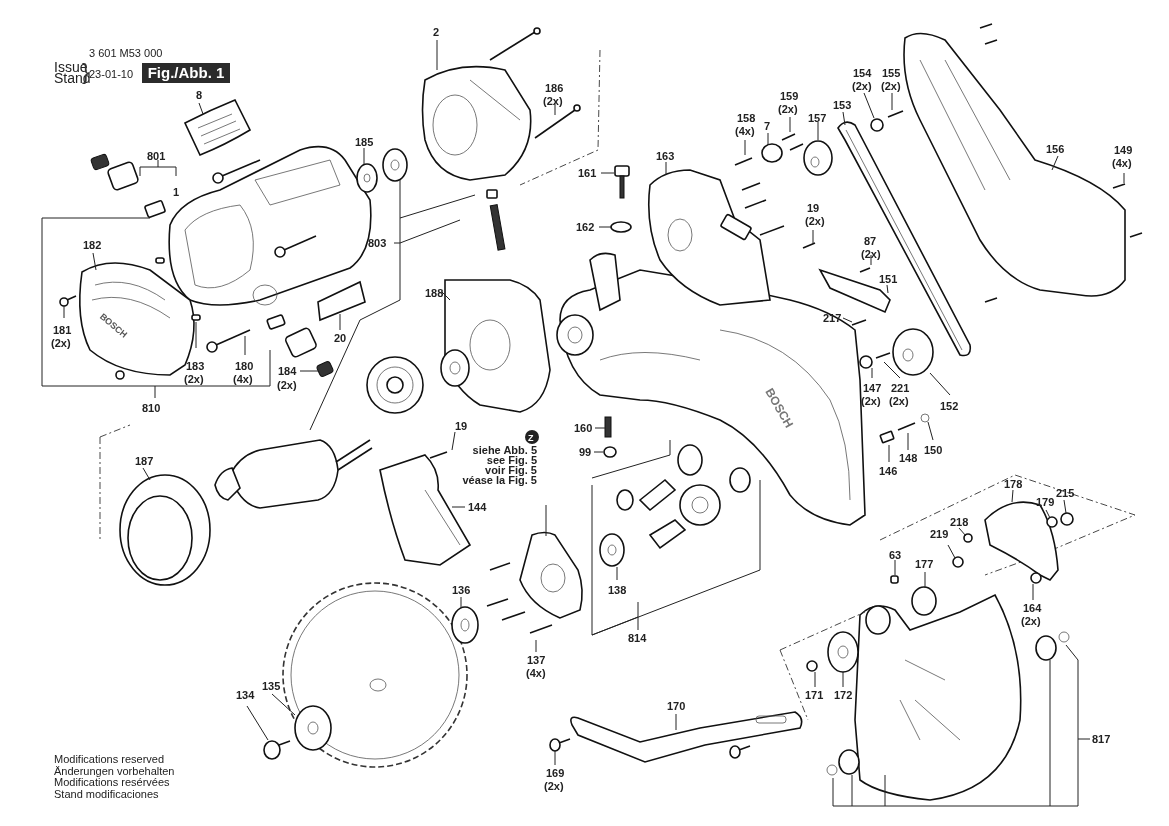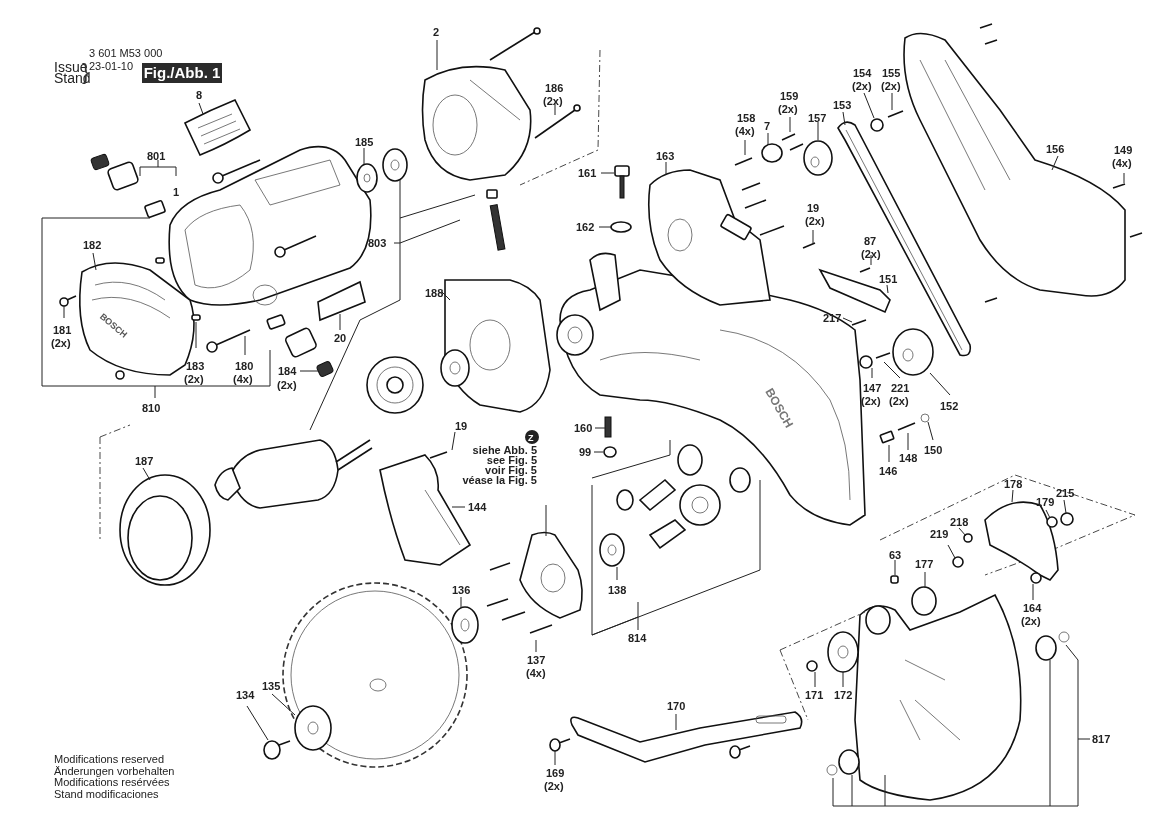--- a/index.html
+++ b/index.html
@@ -1,23 +1,23 @@
 <!DOCTYPE html>
 <html><head>
 <meta charset="utf-8">
 <style>
   html, body { margin:0; padding:0; background:#ffffff; }
   body { width:1169px; height:826px; overflow:hidden; position:relative;
          font-family:"Liberation Sans", sans-serif; color:#222; }
   .hdr { position:absolute; font-size:11px; line-height:12px; color:#222; }
   #doc-number { left:49px; top:47px;margin-left:40px; }
   #issue-label { left:54px; top:62px; font-size:14px; line-height:11px; }
-  #issue-date { left:89px; top:60px; }
+  #issue-date { left:89px; top:68px; }
   #issue-brace { position:absolute; left:82px; top:61px; font-size:22px; line-height:22px; font-weight:300; color:#333; }
-  #fig-badge { position:absolute; left:142px; top:63px; width:80px; height:20px;
+  #fig-badge { position:absolute; left:142px; top:63px; width:88px; height:20px;
                background:#2b2b2b; color:#fff; font-size:15px; line-height:20px; text-align:center; font-weight:bold; }
   #notice { position:absolute; left:34px; top:754px; font-size:11px; line-height:11.5px; color:#222; }
   #notice div { white-space:nowrap;margin-left:20px; }
   svg#diagram { position:absolute; left:0; top:0; }
   .lbl { font-family:"Liberation Sans", sans-serif; font-size:11px; font-weight:bold; fill:#222; }
   .part { fill:#fff; stroke:#111; stroke-width:1.6; }
   .thin { fill:none; stroke:#555; stroke-width:0.8; }
   .lead { fill:none; stroke:#222; stroke-width:1; }
   .dash { fill:none; stroke:#333; stroke-width:0.9; stroke-dasharray:7 3 2 3; }
   .group { fill:none; stroke:#222; stroke-width:1; }

